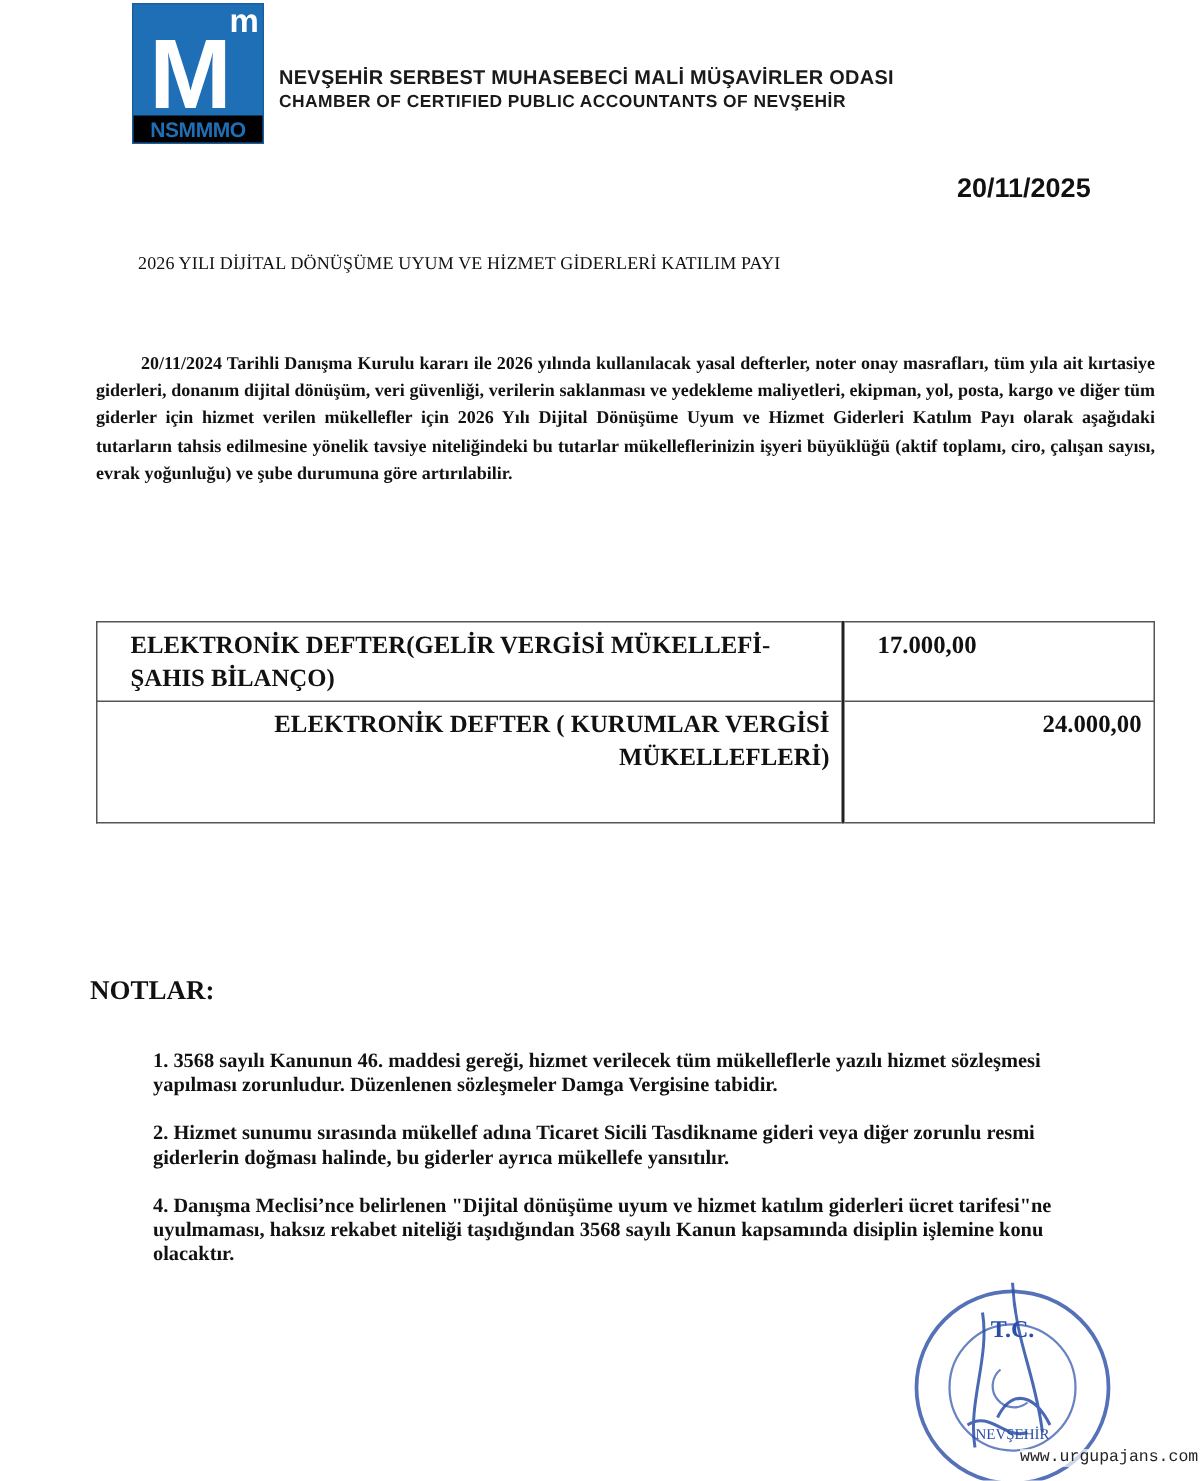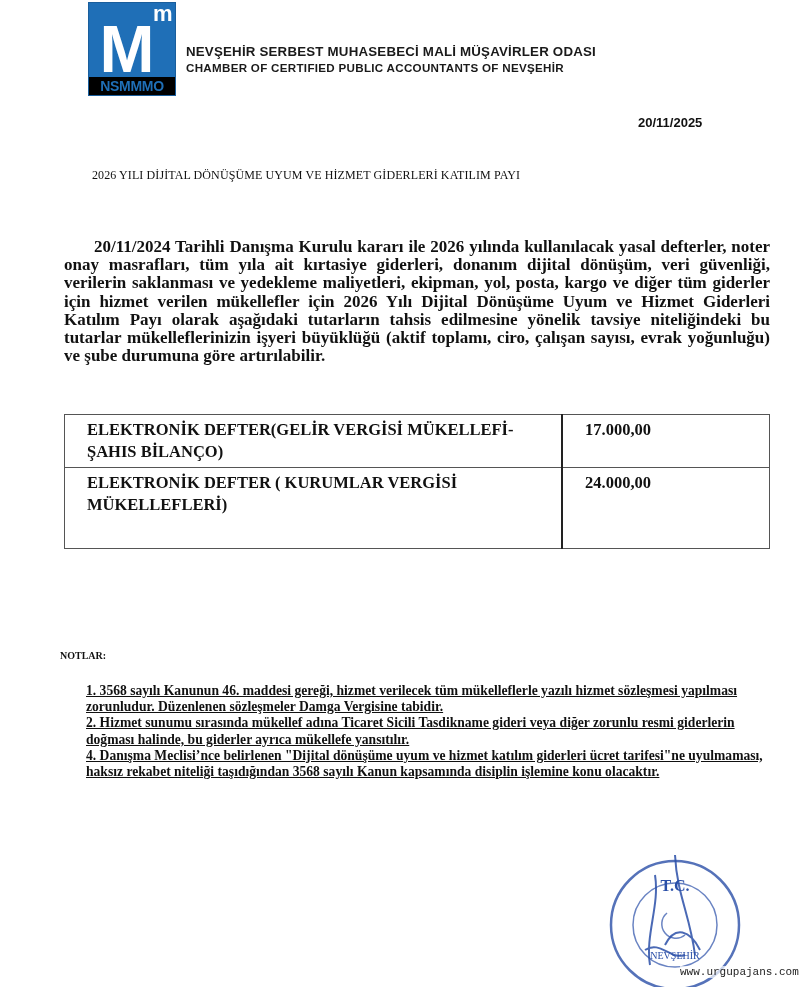--- a/index.html
+++ b/index.html
@@ -80,38 +80,38 @@
       font-size: 11.6px;
       line-height: 16px;
       letter-spacing: 0.3px;
     }
     .date {
       position: absolute;
       left: 638px;
       top: 115px;
       font-family: "Liberation Sans", sans-serif;
       font-weight: bold;
-      font-size: 13px;
+      font-size: 18px;
     }
     .title {
       position: absolute;
       left: 92px;
       top: 168px;
       width: 640px;
       font-weight: normal;
       font-size: 12px;
       letter-spacing: 0.1px;
     }
     .intro {
       position: absolute;
       left: 64px;
       top: 221px;
       width: 706px;
       font-weight: bold;
-      font-size: 17px;
+      font-size: 12px;
       line-height: 18.2px;
       text-align: justify;
       text-indent: 30px;
     }
     table.fees {
       position: absolute;
       left: 64px;
       top: 414px;
       width: 706px;
       border-collapse: collapse;
@@ -124,40 +124,39 @@
       padding: 4px 8px 4px 22px;
       line-height: 22px;
     }
     table.fees td.amount {
       width: 176px;
       padding-left: 22px;
       border-left: 2px solid #222;
     }
     .row1 td { height: 38px; }
     .row2 td { height: 38px; }
-    .row3 td { height: 72px; }
+    .row3 td { height: 72px; text-align: right; }
     .notes-head {
       position: absolute;
       left: 60px;
       top: 650px;
       font-weight: bold;
-      font-size: 10px;
+      font-size: 18px;
     }
     .notes {
       position: absolute;
       left: 86px;
       top: 683px;
       width: 680px;
       font-weight: bold;
       font-size: 13.6px;
       line-height: 16.2px;
     }
     .note {
-      margin: 0;
-      text-decoration: underline;
+      margin: 16px;
     }
     .stamp {
       position: absolute;
       left: 605px;
       top: 855px;
       width: 140px;
       height: 140px;
     }
     .watermark {
       position: absolute;

